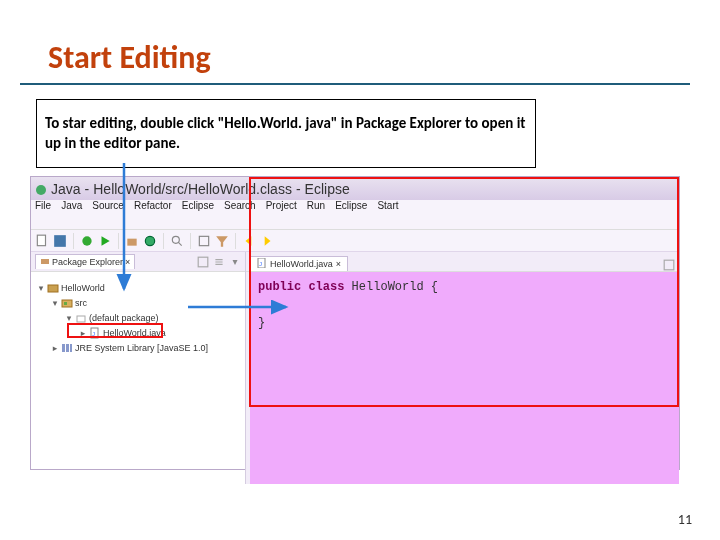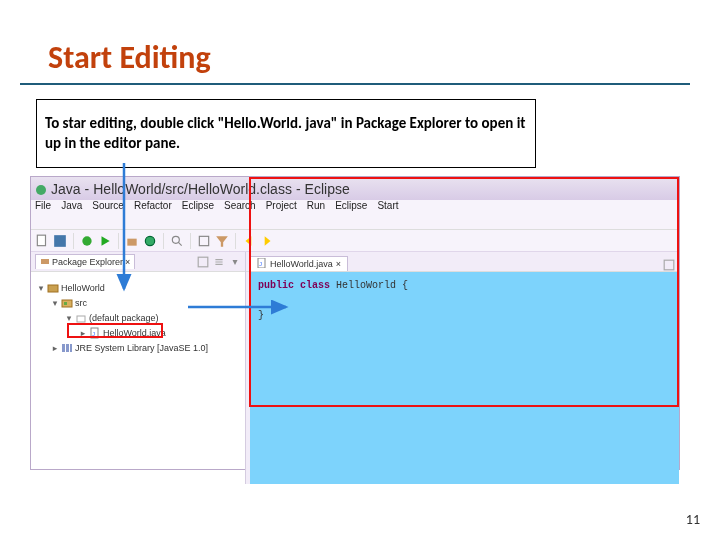--- a/index.html
+++ b/index.html
@@ -154,41 +154,41 @@
     padding: 1px 6px;
     font-size: 9px;
     display: flex;
     align-items: center;
     gap: 3px;
   }
   .editor-tabs .spacer { flex:1; }
   .editor-tabs .mini { width:12px;height:12px;display:inline-flex;align-items:center;justify-content:center;color:#888; }
   .code-area {
     flex: 1;
-    background: #7dd3fc;
+    background: #f0abfc;
     padding: 6px 8px;
     font-family: "Courier New", monospace;
-    font-size: 10px;
+    font-size: 12px;
     line-height: 1.5;
     position: relative;
     border-left: 4px solid #f2ecf8;
   }
   .code-area .kw { color: #7f0055; font-weight: bold; }
   .editor-highlight {
     position: absolute;
     border: 2px solid #e11;
     left: 218px;
     top: 0px;
     width: 430px;
     height: 230px;
     pointer-events: none;
   }
   .page-number {
     position: absolute;
-    right: 20px;
+    right: 28px;
     bottom: 12px;
     font-size: 14px;
     color: #333;
   }
   svg.arrow {
     position: absolute;
     pointer-events: none;
   }
 </style>
 </head>

